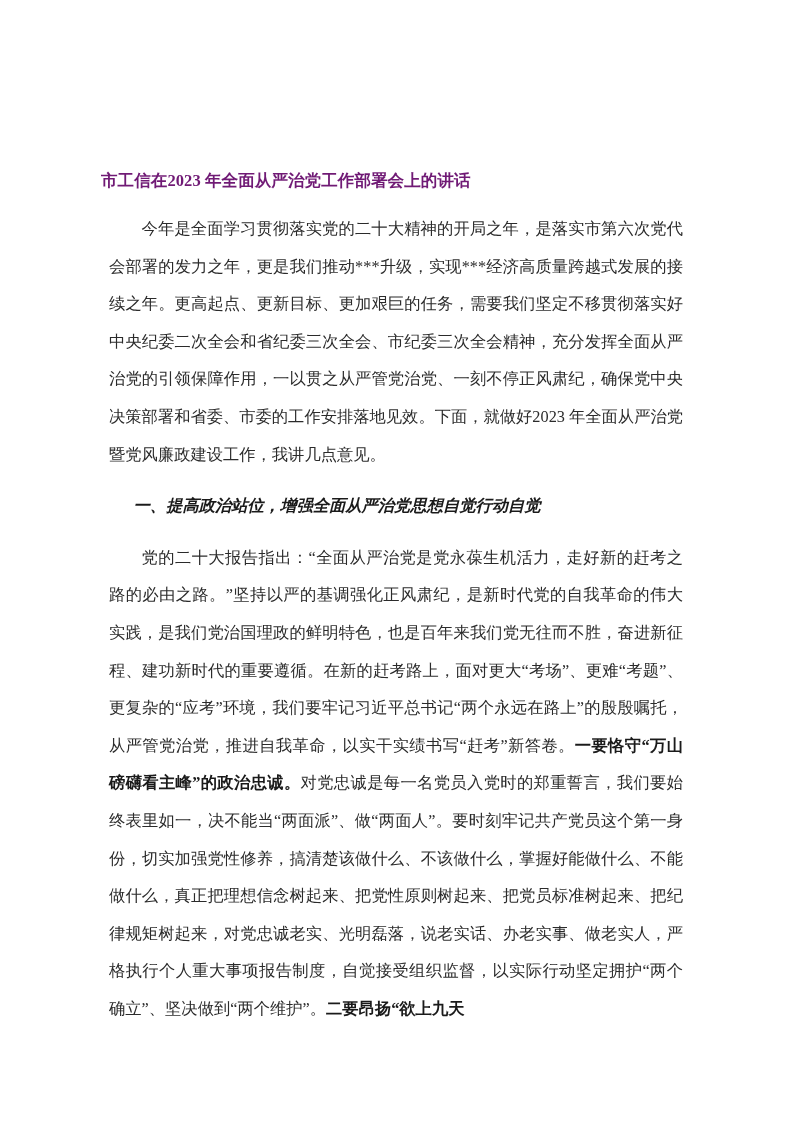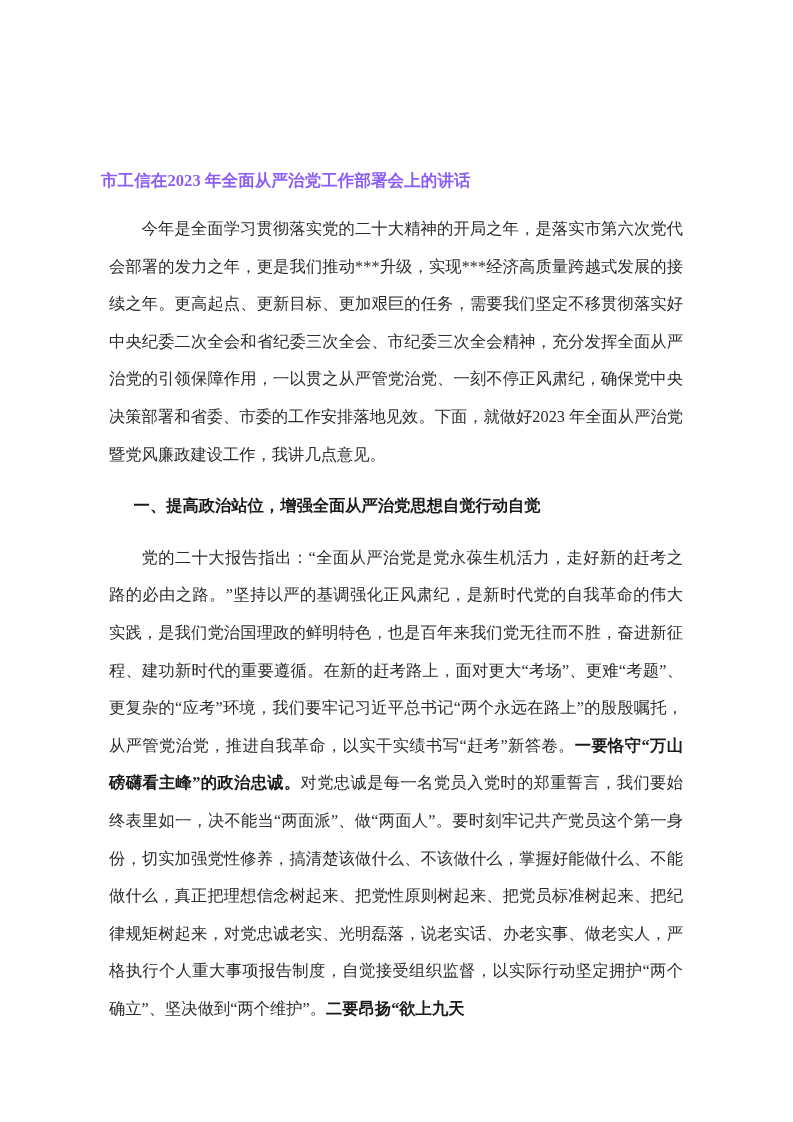--- a/index.html
+++ b/index.html
@@ -29,21 +29,21 @@
     position: absolute;
     left: 101px;
     top: 168px;
     width: 590px;
   }
 
   .doc-title {
     font-size: 16.5px;
     font-weight: bold;
     line-height: 26px;
-    color: #8b5cf6;
+    color: #701a75;
     letter-spacing: 0.1px;
     margin: 0 0 16px 0;
     text-align: left;
     white-space: nowrap;
   }
 
   .para {
     font-size: 16.3px;
     line-height: 37.6px;
     text-align: justify;
@@ -55,20 +55,21 @@
   }
 
   .section-heading {
     font-size: 16.3px;
     line-height: 37.6px;
     font-weight: bold;
     text-indent: 2em;
     margin: 0;
     color: #1a1a1a;
     text-align: left;
+    font-style: italic;
   }
 
   .b {
     font-weight: bold;
     color: #1a1a1a;
   }
 
   .spacer-sm { height: 6px; }
 </style>
 </head>

